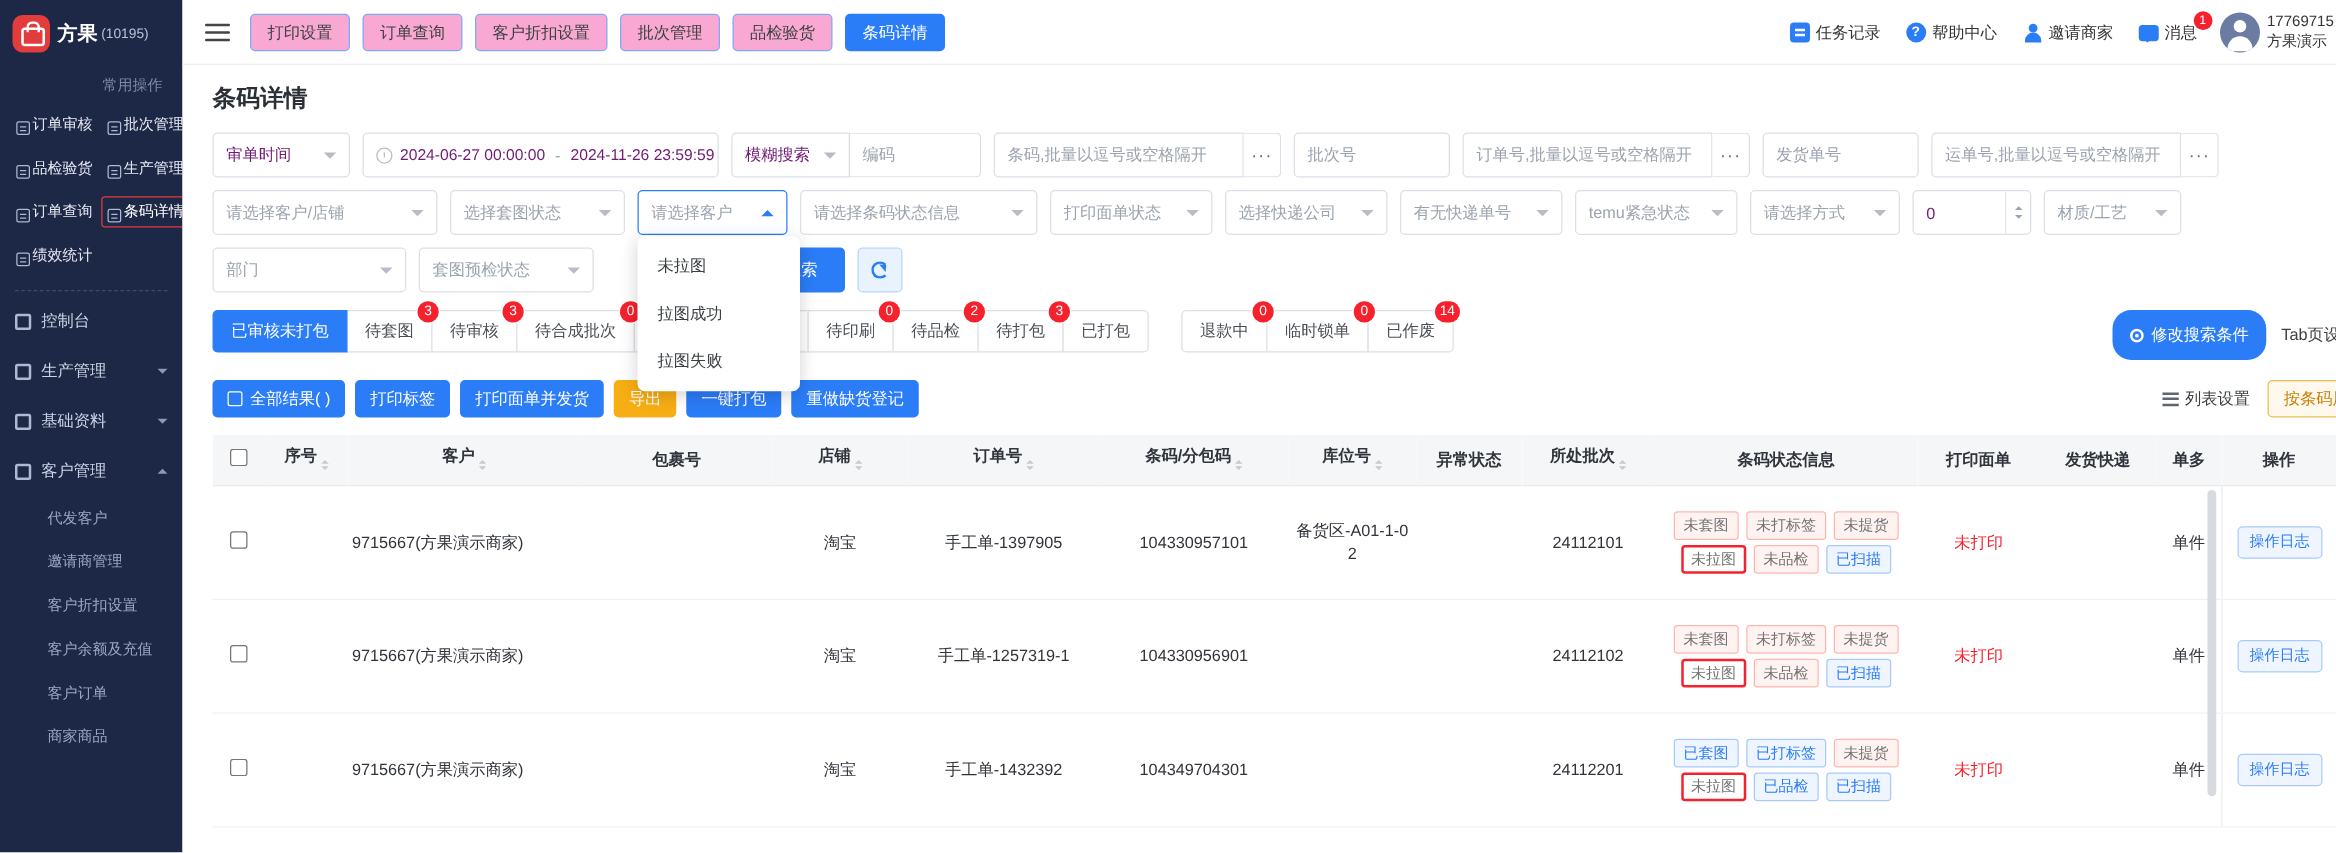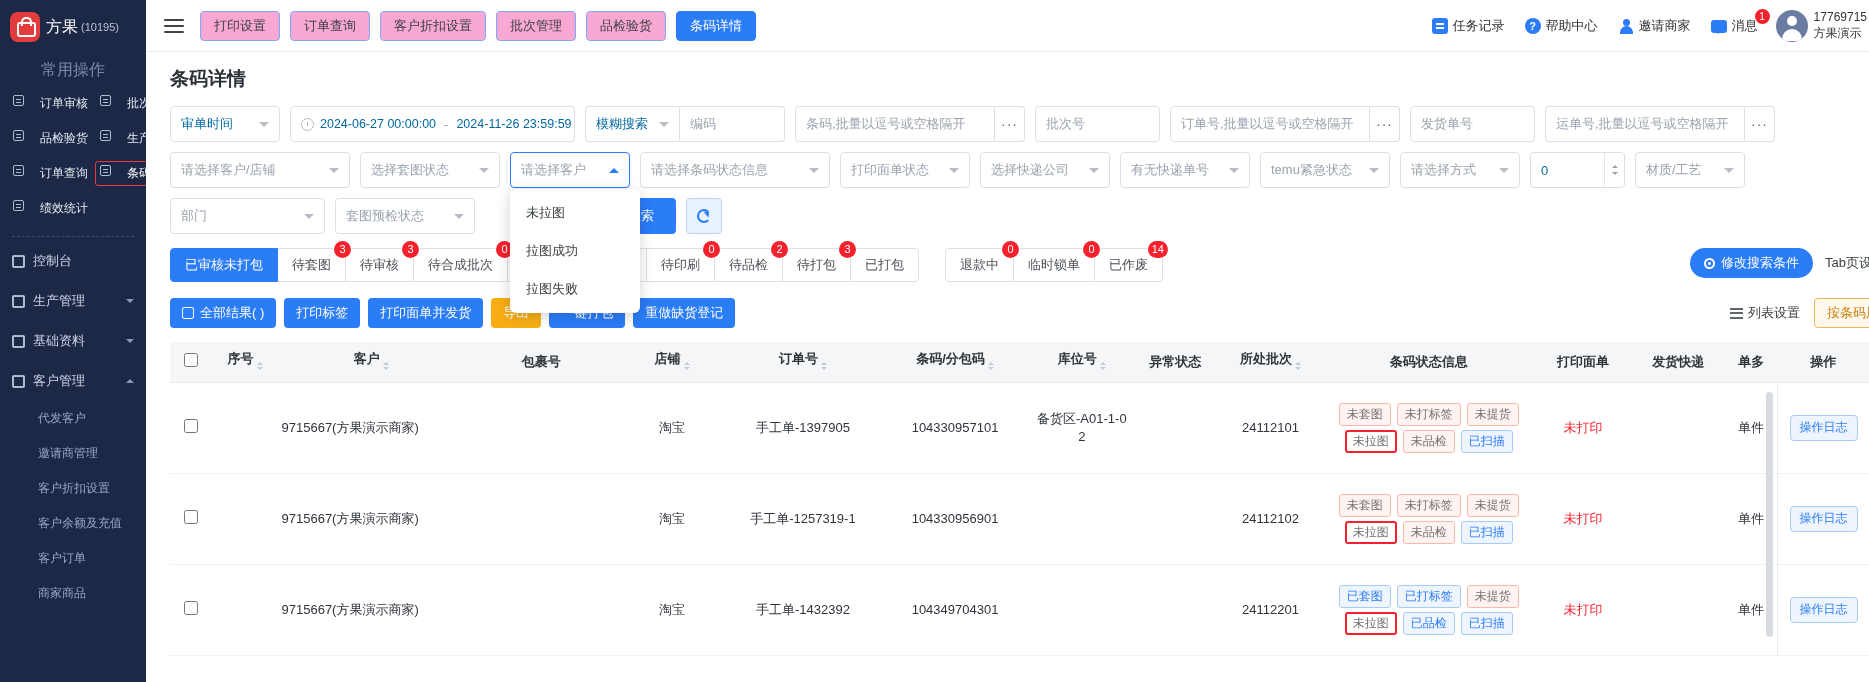--- a/index.html
+++ b/index.html
@@ -6,25 +6,25 @@
 html,body{width:1869px;height:682px;overflow:hidden}
 body{font-family:"Liberation Sans","DejaVu Sans",sans-serif;font-size:13px;color:#30343b;background:#fff}
 .app{display:flex;width:1869px;height:682px}
 
 
 .sidebar{width:146px;flex:0 0 146px;background:#1d2746;color:#cdd5e6;overflow:hidden}
 .logo-row{display:flex;align-items:center;gap:6px;padding:12px 10px 8px;cursor:pointer}
 .logo-icon{width:30px;height:30px;background:#e23c3c;border-radius:8px;position:relative;flex:0 0 30px}
 .logo-icon::after{content:"";position:absolute;left:7px;top:10px;width:15px;height:11px;border:2px solid #fff;border-radius:3px}
 .logo-icon::before{content:"";position:absolute;left:11px;top:5px;width:7px;height:7px;border:2px solid #fff;border-bottom:none;border-radius:5px 5px 0 0}
-.brand{color:#fff;font-size:16px;font-weight:normal;white-space:nowrap}
+.brand{color:#fff;font-size:16px;font-weight:bold;white-space:nowrap}
 .brand-suffix{color:#b9c2d8;font-size:11px;margin-left:-3px;white-space:nowrap}
-.section-label{color:#7d89a8;text-align:center;font-size:16px;margin:10px 4px}
+.section-label{color:#7d89a8;text-align:right;font-size:12px;margin:10px 16px}
 .shortcut-grid{display:grid;grid-template-columns:1fr 1fr;row-gap:10px;column-gap:2px;padding:0 8px}
-.shortcut{display:flex;align-items:flex-start;gap:16px;font-size:12px;color:#e6eaf3;cursor:pointer;padding:3px 4px;border:1px solid transparent;border-radius:3px;white-space:nowrap}
+.shortcut{display:flex;align-items:flex-end;gap:2px;font-size:12px;color:#e6eaf3;cursor:pointer;padding:3px 4px;border:1px solid transparent;border-radius:3px;white-space:nowrap}
 .shortcut.active{border-color:#e23c3c;color:#fff}
 .sc-icon{width:11px;height:11px;border:1px solid #aeb9d2;border-radius:2px;flex:0 0 11px;position:relative}
 .sc-icon::after{content:"";position:absolute;left:2px;right:2px;top:3px;height:1px;background:#aeb9d2;box-shadow:0 3px 0 #aeb9d2}
 .side-divider{border-top:1px dashed #3c4a74;margin:15px 12px 4px}
 .menu-item{display:flex;align-items:center;gap:8px;padding:11px 12px;font-size:13px;color:#ccd4e6;cursor:pointer;white-space:nowrap}
 .menu-icon{width:13px;height:13px;border:2px solid #aeb9d2;border-radius:2px;flex:0 0 13px}
 .chev{margin-left:auto;width:0;height:0;border:4px solid transparent;flex:0 0 auto}
 .chev.down{border-top-color:#8d99b8;transform:translateY(2px)}
 .chev.up{border-bottom-color:#8d99b8;transform:translateY(-2px)}
 .submenu-item{padding:9px 12px 9px 38px;font-size:12px;color:#9aa6c4;cursor:pointer;white-space:nowrap}
@@ -55,21 +55,21 @@
 .ic-person::after{content:"";position:absolute;bottom:0;left:2px;width:13px;height:8px;border-radius:7px 7px 0 0;background:#2b7cf7}
 .ic-msg{background:#2b7cf7;border-radius:3px;height:13px;margin-top:1px}
 .ic-msg::after{content:"";position:absolute;bottom:-5px;left:3px;border:4px solid transparent;border-top-color:#2b7cf7}
 
 
 .content{flex:1;background:#fff;padding:10px 24px 0;position:relative;overflow:hidden}
 .page-title{font-size:19px;font-weight:bold;color:#2b2f36;margin:4px 0 14px}
 .frow{display:flex;align-items:center;gap:10px;margin-bottom:10px;flex-wrap:nowrap}
 .ctl{height:36px;border:1px solid #dcdfe6;border-radius:4px;background:#fff;display:flex;align-items:center;gap:6px;padding:0 10px;font-size:13px;cursor:pointer;flex:0 0 auto;overflow:hidden}
 .ctl .ph{color:#9aa3af;white-space:nowrap;overflow:hidden}
-.ctl .val{color:#0369a1;white-space:nowrap}
+.ctl .val{color:#701a75;white-space:nowrap}
 .ctl .val.sm{font-size:12.5px}
 .caret{width:0;height:0;border:5px solid transparent;border-top-color:#b7bcc5;margin-left:auto;margin-top:5px;flex:0 0 auto}
 .ctl.open{border-color:#2b7cf7}
 .ctl.open .caret{border-top-color:transparent;border-bottom-color:#2b7cf7;margin-top:-5px}
 .combo{display:flex;flex:0 0 auto}
 .join-l{border-radius:4px 0 0 4px}
 .join-r{border-radius:0 4px 4px 0;border-left:none}
 .more{width:30px;height:36px;border:1px solid #dcdfe6;border-left:none;border-radius:0 4px 4px 0;background:#fff;color:#666;font-size:14px;cursor:pointer;letter-spacing:1px}
 .dash{color:#9aa3af;margin:0 2px}
 .clock{width:13px;height:13px;border:1px solid #b7bcc5;border-radius:50%;position:relative;flex:0 0 13px}
@@ -92,21 +92,21 @@
 .tabs-row{display:flex;align-items:flex-start;margin-top:14px}
 .tab-group{display:flex}
 .tab-group.side{margin-left:26px}
 .tab{position:relative;height:34px;padding:0 14px;border:1px solid #dcdfe6;background:#fff;color:#4b5057;font-size:13px;margin-left:-1px;cursor:pointer;white-space:nowrap}
 .tab-group .tab:first-child{margin-left:0;border-radius:4px 0 0 4px}
 .tab-group .tab:last-child{border-radius:0 4px 4px 0}
 .tab.active{background:#2b7cf7;border-color:#2b7cf7;color:#fff;z-index:1}
 .tab.ghost{width:140px}
 .tbadge{position:absolute;top:-8px;right:-6px;min-width:17px;height:17px;border-radius:9px;background:#f5222d;color:#fff;font-size:11px;line-height:17px;text-align:center;padding:0 4px;font-style:normal;z-index:2;box-shadow:0 0 0 1px #fff}
 .tabs-right{margin-left:auto;display:flex;align-items:center;gap:12px;margin-right:-40px}
-.modify-btn{height:30px;padding:0 14px;background:#2b7cf7;border:none;color:#fff;border-radius:15px;display:flex;align-items:center;gap:6px;font-size:13px;cursor:pointer;white-space:nowrap}
+.modify-btn{height:40px;padding:0 14px;background:#2b7cf7;border:none;color:#fff;border-radius:15px;display:flex;align-items:center;gap:6px;font-size:13px;cursor:pointer;white-space:nowrap}
 .gear{width:11px;height:11px;border:2px solid #fff;border-radius:50%;position:relative;flex:0 0 11px}
 .gear::after{content:"";position:absolute;inset:2px;background:#fff;border-radius:50%}
 .tab-setting{font-size:13px;color:#3c4043;white-space:nowrap;cursor:pointer}
 
 
 .actions-row{display:flex;align-items:center;margin-top:16px}
 .action-group{display:flex;gap:8px}
 .act-btn{height:30px;padding:0 12px;border:none;border-radius:4px;background:#2b7cf7;color:#fff;font-size:13px;cursor:pointer;display:flex;align-items:center;gap:6px;white-space:nowrap}
 .act-btn.warning{background:#f7ae14}
 .cbx{width:12px;height:12px;border:1px solid #fff;border-radius:2px;flex:0 0 12px}

